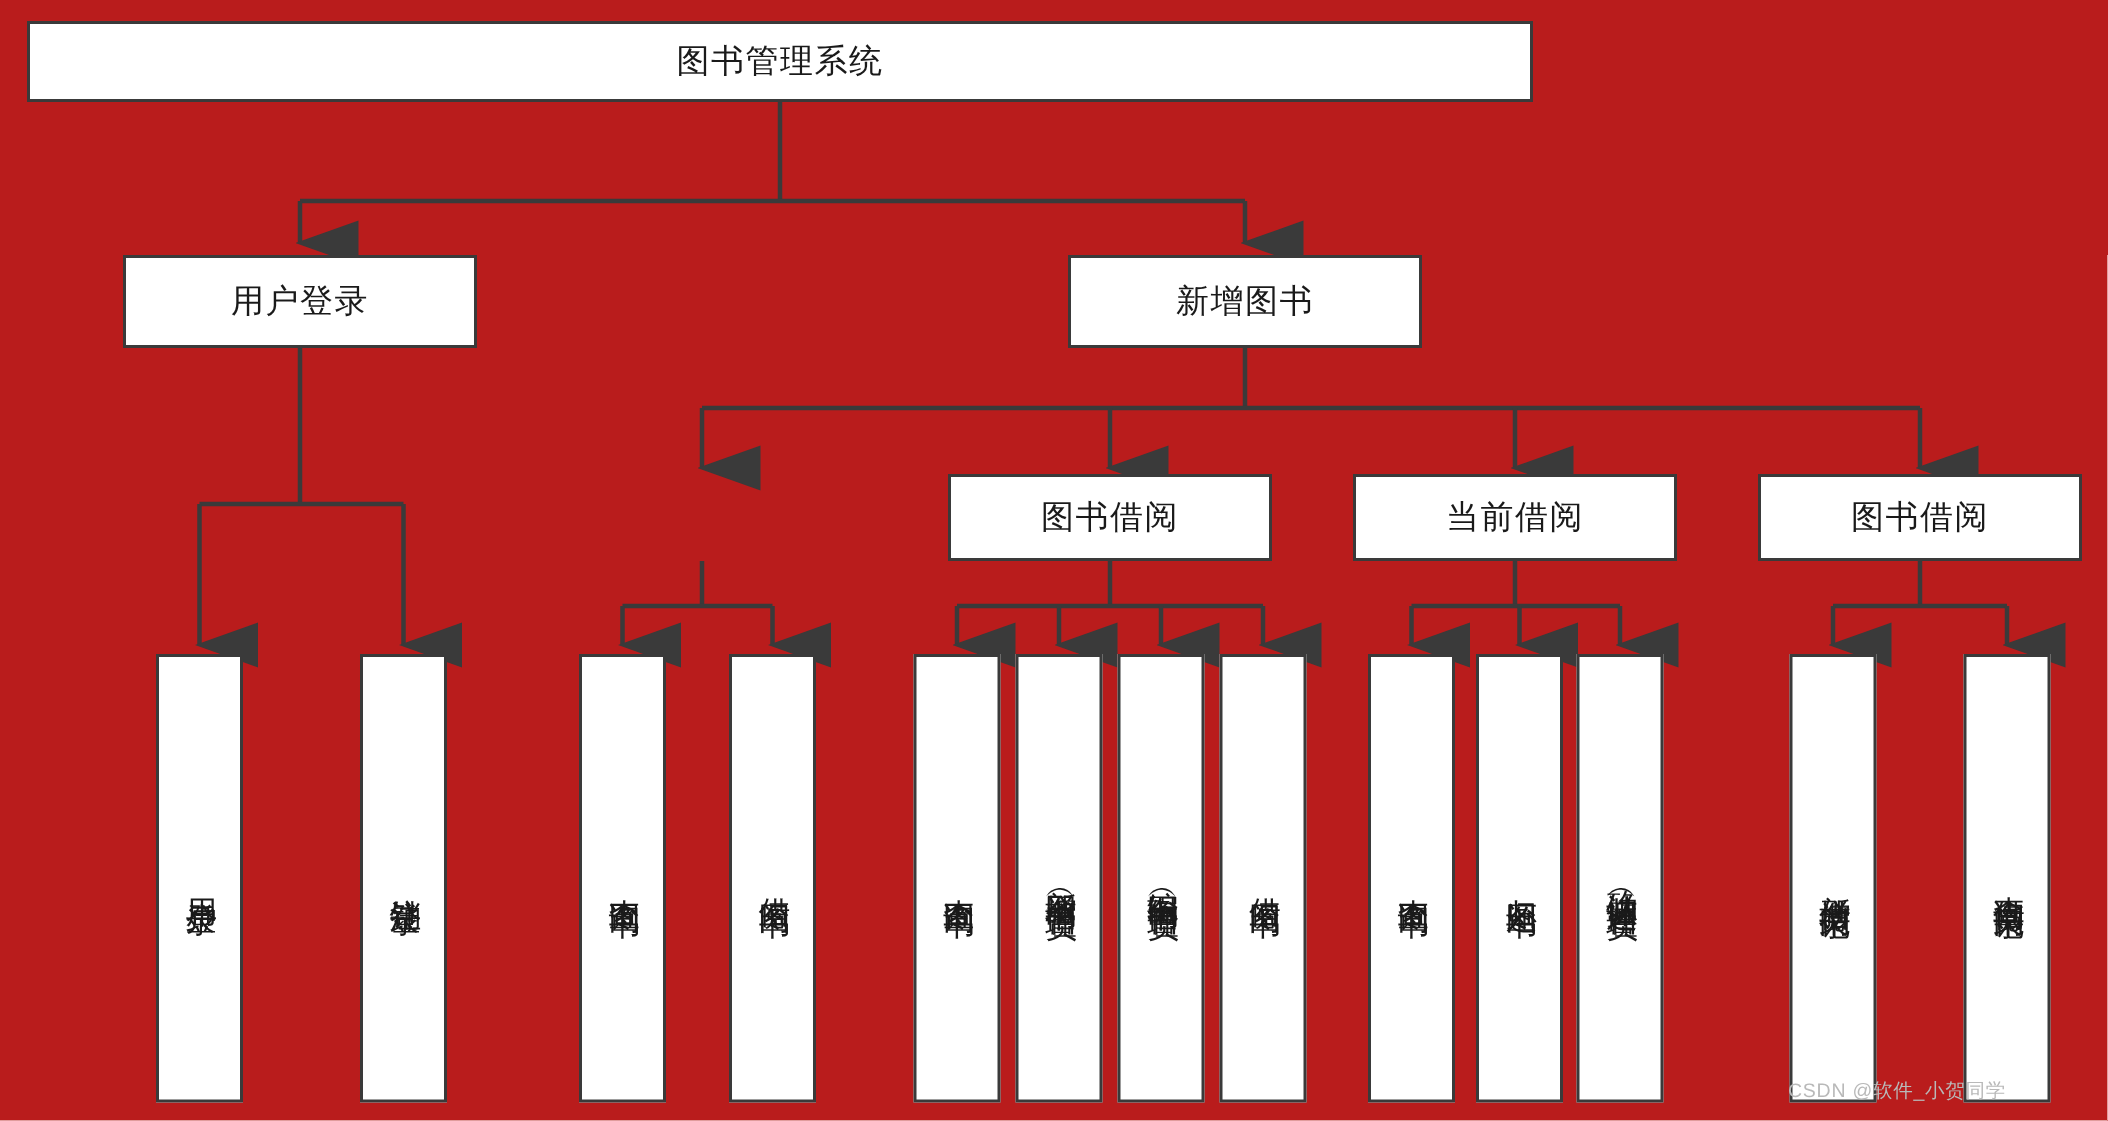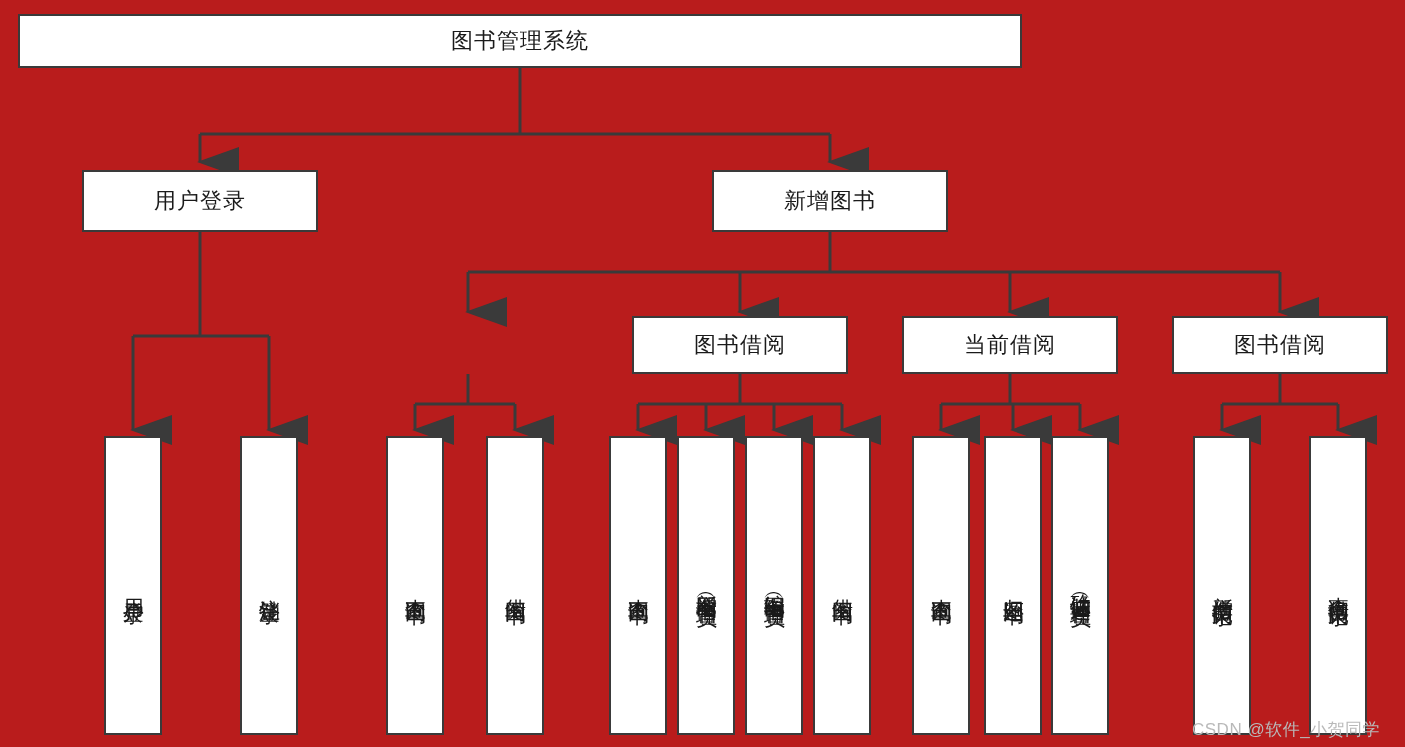--- a/index.html
+++ b/index.html
@@ -48,21 +48,21 @@
   }
   .node.vert > span {
     writing-mode: vertical-rl;
     text-orientation: upright;
     white-space: nowrap;
     display: block;
   }
   .watermark {
     position: absolute;
     color: #b9b9b9;
-    font-size: 17px;
+    font-size: 13px;
     white-space: nowrap;
     letter-spacing: 0.5px;
     text-align: right;
   }
 </style>
 </head>
 <body>
 
 <div id="canvas">
 

